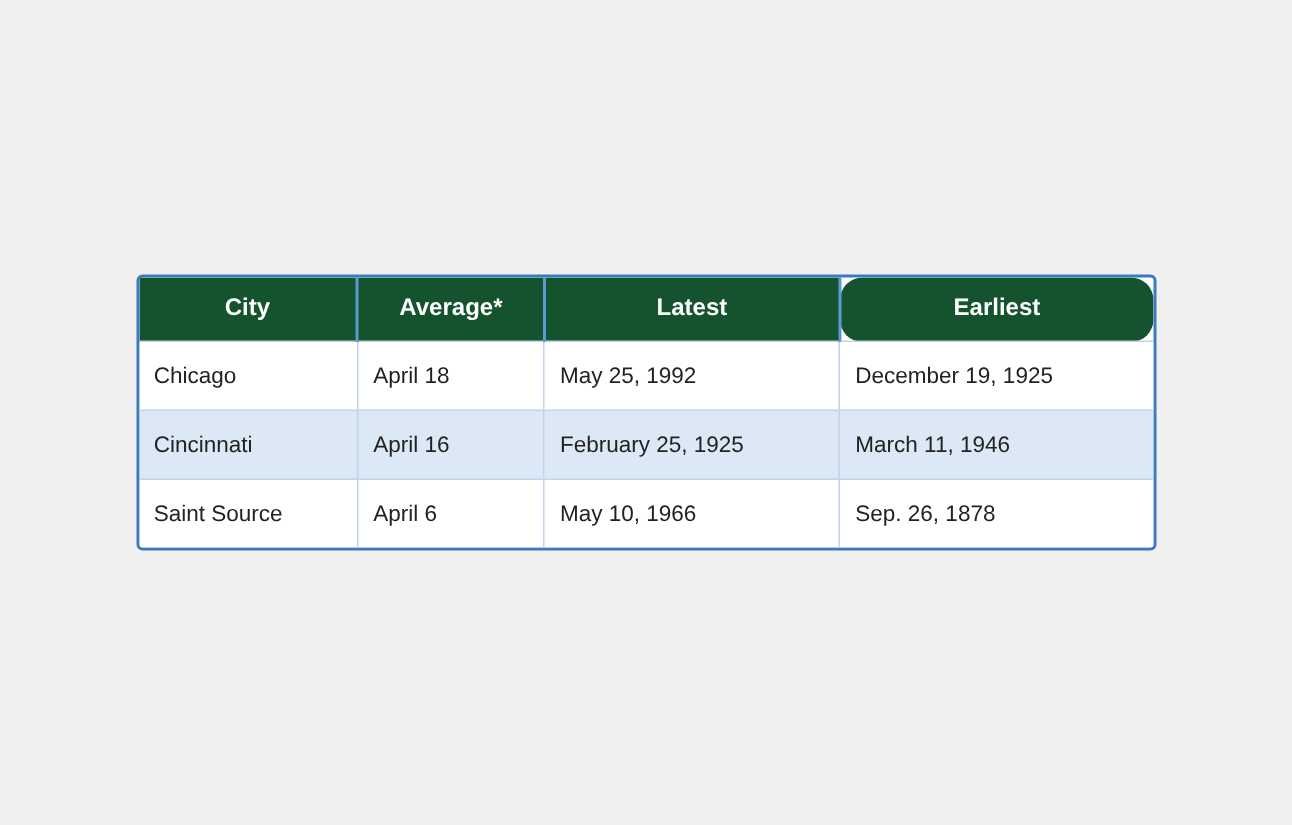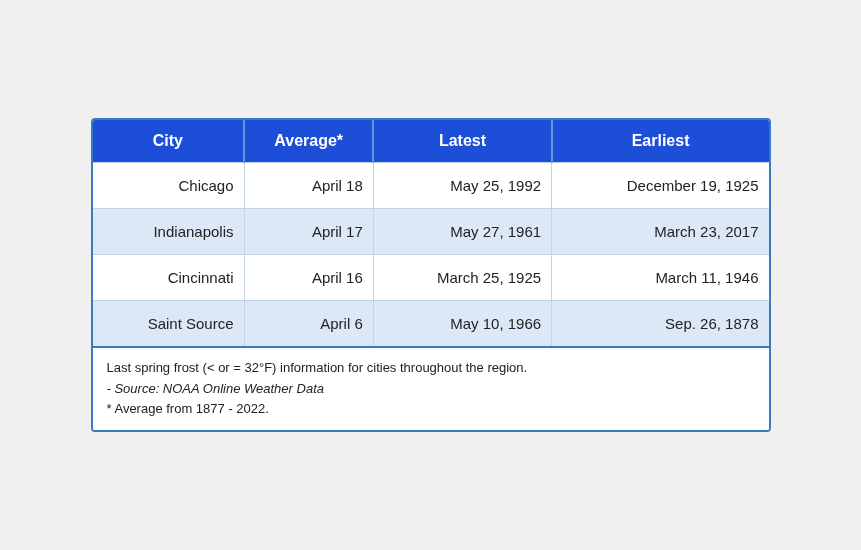--- a/index.html
+++ b/index.html
@@ -24,36 +24,37 @@
       overflow: hidden;
       background: #ffffff;
     }
 
     table {
       width: 100%;
       border-collapse: collapse;
     }
 
     thead tr th {
-      background-color: #1d4ed8;
+      background-color: #14532d;
       color: #ffffff;
       font-weight: bold;
       font-size: 16px;
       padding: 12px 10px;
       text-align: center;
       border-right: 2px solid #5a9ad5;
     }
 
     thead tr th:last-child {
       border-right: none;
+      border-radius: 15px;
     }
 
     tbody tr td {
       padding: 14px 10px;
-      text-align: right;
+      text-align: left;
       font-size: 15px;
       border-right: 1px solid #c0d4e8;
       border-top: 1px solid #c0d4e8;
       color: #222;
     }
 
     tbody tr td:last-child {
       border-right: none;
     }
 
@@ -92,37 +93,26 @@
       </tr>
     </thead>
     <tbody id="table-body">
     <tr>
           <td>Chicago</td>
           <td>April 18</td>
           <td>May 25, 1992</td>
           <td>December 19, 1925</td>
         </tr>
         <tr>
-          <td>Indianapolis</td>
-          <td>April 17</td>
-          <td>May 27, 1961</td>
-          <td>March 23, 2017</td>
-        </tr>
-        <tr>
           <td>Cincinnati</td>
           <td>April 16</td>
-          <td>March 25, 1925</td>
+          <td>February 25, 1925</td>
           <td>March 11, 1946</td>
         </tr>
         <tr>
           <td>Saint Source</td>
           <td>April 6</td>
           <td>May 10, 1966</td>
           <td>Sep. 26, 1878</td>
         </tr>
       </tbody>
   </table>
-  <div class="footnote">
-    <span>Last spring frost (&lt; or = 32°F) information for cities throughout the region.</span><br>
-    <span class="italic">- Source: NOAA Online Weather Data</span><br>
-    <span>* Average from 1877 - 2022.</span>
-  </div>
 </div>
 
 </body></html>

